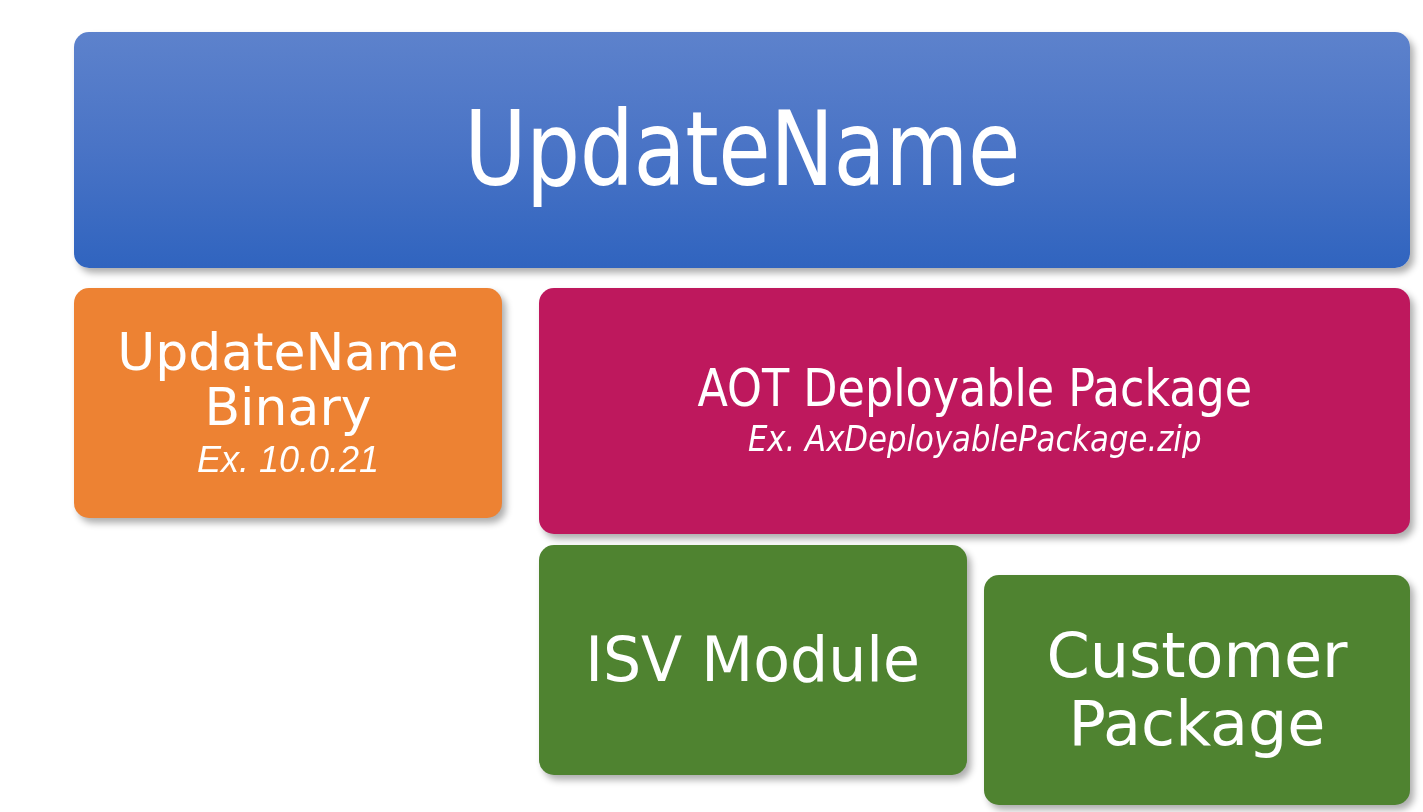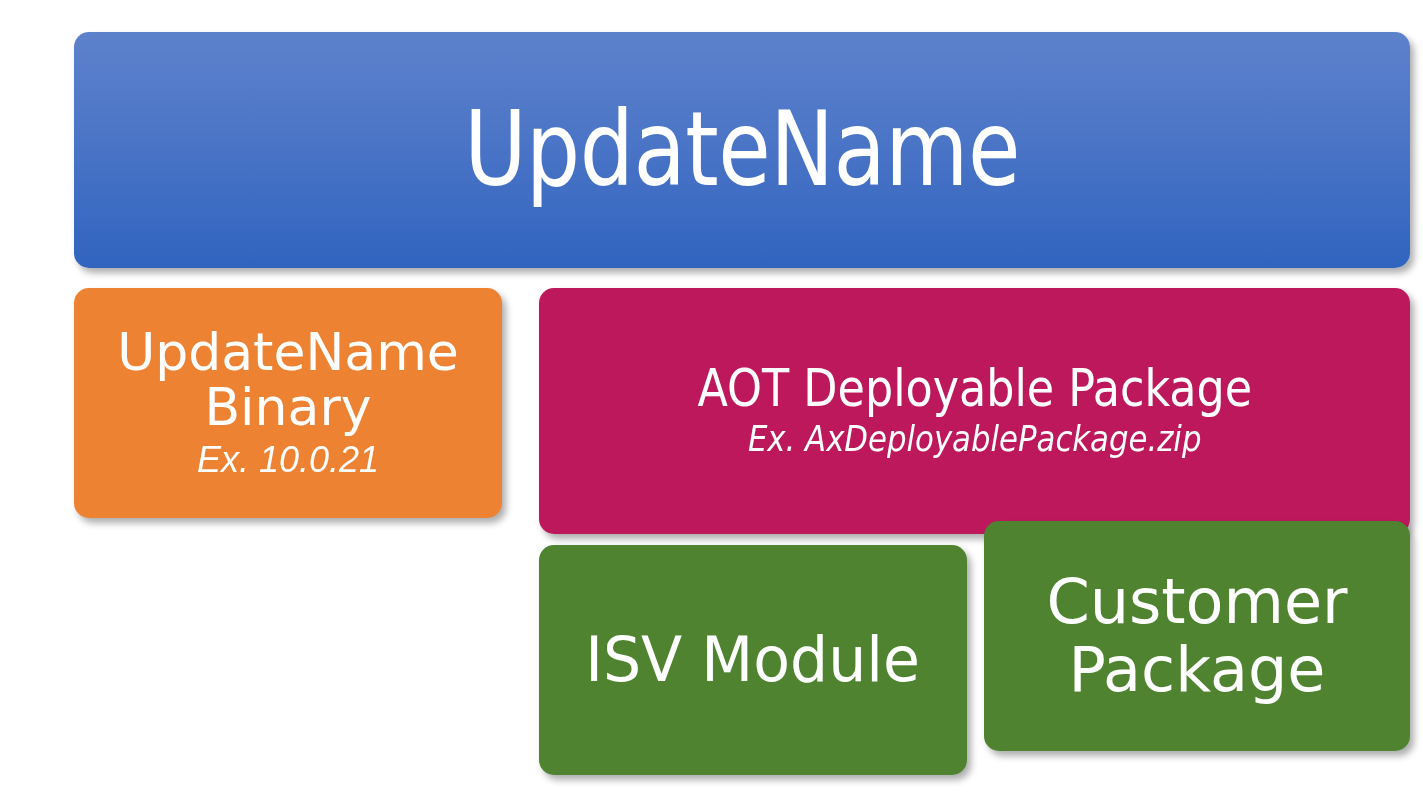--- a/index.html
+++ b/index.html
@@ -98,21 +98,21 @@
   
   #node-isv-module {
     left: 512px;
     top: 545px;
     width: 428px;
     height: 230px;
     background: #4f8330;
   }
   #node-customer-module {
     left: 957px;
-    top: 521px;
+    top: 575px;
     width: 426px;
     height: 230px;
     background: #4f8330;
   }
   .module-label {
     font-size: 62px;
     line-height: 1.1;
     font-family: "DejaVu Sans", "Liberation Sans", sans-serif;
   }
   #node-isv-module .module-label { transform: scaleX(0.97); }

